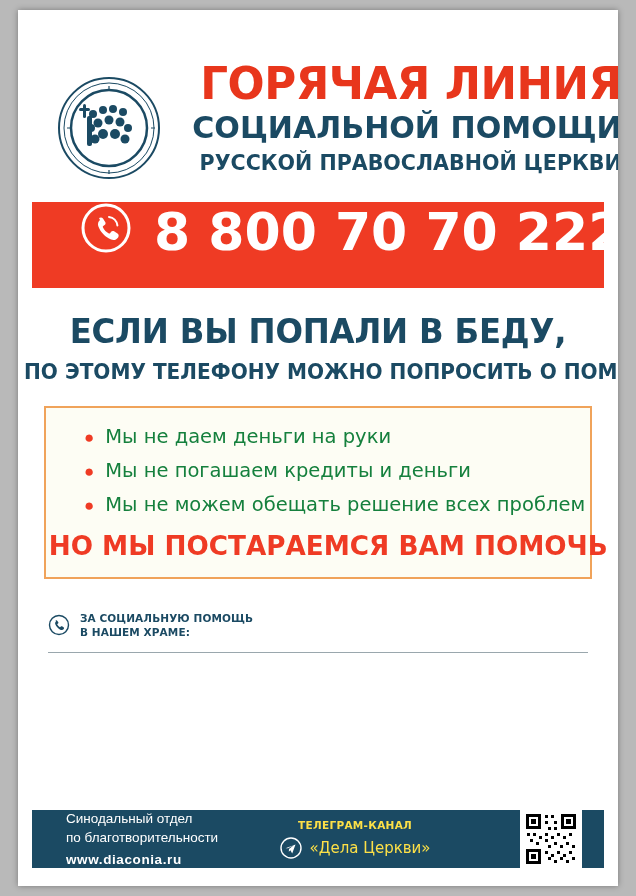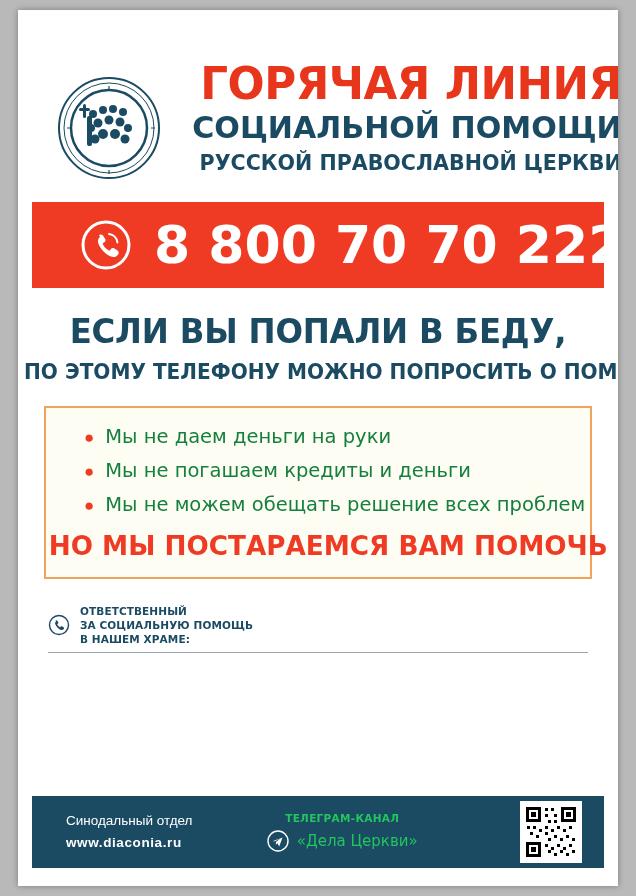--- a/index.html
+++ b/index.html
@@ -75,21 +75,21 @@
     transform-origin: right center;
     margin-top: 5px;
   }
 
   
   .phone-band {
     margin: 22px 14px 16px 14px;
     background: #ef3b24;
     height: 86px;
     display: flex;
-    align-items: center;
+    align-items: flex-start;
     padding-left: 48px;
   }
   .phone-icon {
     width: 52px;
     height: 52px;
     flex: 0 0 52px;
   }
   .phone-number {
     font-family: "DejaVu Sans", sans-serif;
     font-weight: bold;
@@ -188,42 +188,42 @@
     color: #1b4a63;
     letter-spacing: 0.1px;
   }
 
   
   .footer {
     position: absolute;
     left: 14px;
     right: 14px;
     bottom: 18px;
-    height: 72px;
+    height: 58px;
     background: #1b4a63;
     display: flex;
     align-items: center;
     padding: 0 22px 0 34px;
     box-sizing: border-box;
   }
   .footer-left {
     color: #ffffff;
     font-size: 13.5px;
     line-height: 1.45;
     flex: 0 0 auto;
   }
   .footer-site {
     font-weight: bold;
     letter-spacing: 0.6px;
     margin-top: 2px;
   }
   .footer-mid {
     flex: 1 1 auto;
     text-align: center;
-    color: #22c55e;
+    color: #fde047;
     padding-right: 28px;
   }
   .footer-tg-label {
     font-family: "DejaVu Sans", sans-serif;
     font-weight: bold;
     font-size: 10.5px;
     letter-spacing: 0.3px;
   }
   .footer-tg-row {
     display: flex;
@@ -327,31 +327,31 @@
 
 
     <div class="fillin">
       <div class="fillin-icon">
         <svg viewBox="0 0 22 22" width="22" height="22">
           <circle cx="11" cy="11" r="9.5" fill="none" stroke="#1b4a63" stroke-width="1.4"></circle>
           <path d="M7.6 6.6c.7-.4 1.4-.3 1.8.3l.9 1.4c.3.5.2 1-.3 1.3l-.6.4c-.2.1-.2.4-.1.5.6 1.2 1.4 2.1 2.6 2.7.2.1.4 0 .5-.1l.4-.6c.3-.4.9-.5 1.3-.2l1.4.9c.6.4.7 1.1.3 1.8-.7 1-1.9 1.4-3 .9-2.4-1-4.6-3.1-5.5-5.6-.4-1.1-.1-2.3.7-2.9z" fill="#1b4a63"></path>
         </svg>
       </div>
       <div class="fillin-label">
-        <div>ОТВЕТСТВЕННЫЙ</div>
         <div>ЗА СОЦИАЛЬНУЮ ПОМОЩЬ</div>
         <div>В НАШЕМ ХРАМЕ:</div>
       </div>
     </div>
 
   </div>
 
   <div class="footer">
     <div class="footer-left">
       <div>Синодальный отдел</div>
+      <div>по благотворительности</div>
       <div class="footer-site">www.diaconia.ru</div>
     </div>
     <div class="footer-mid">
       <div class="footer-tg-label">ТЕЛЕГРАМ-КАНАЛ</div>
       <div class="footer-tg-row">
         <span class="tg-icon">
           <svg viewBox="0 0 22 22" width="22" height="22">
             <circle cx="11" cy="11" r="10" fill="none" stroke="#ffffff" stroke-width="1.4"></circle>
             <path d="M5.5 11.2l10-3.8-3.3 9-1.8-3.2-1.6 1.5.2-2.6 5-4.2-6 3.4z" fill="#ffffff"></path>
           </svg>

